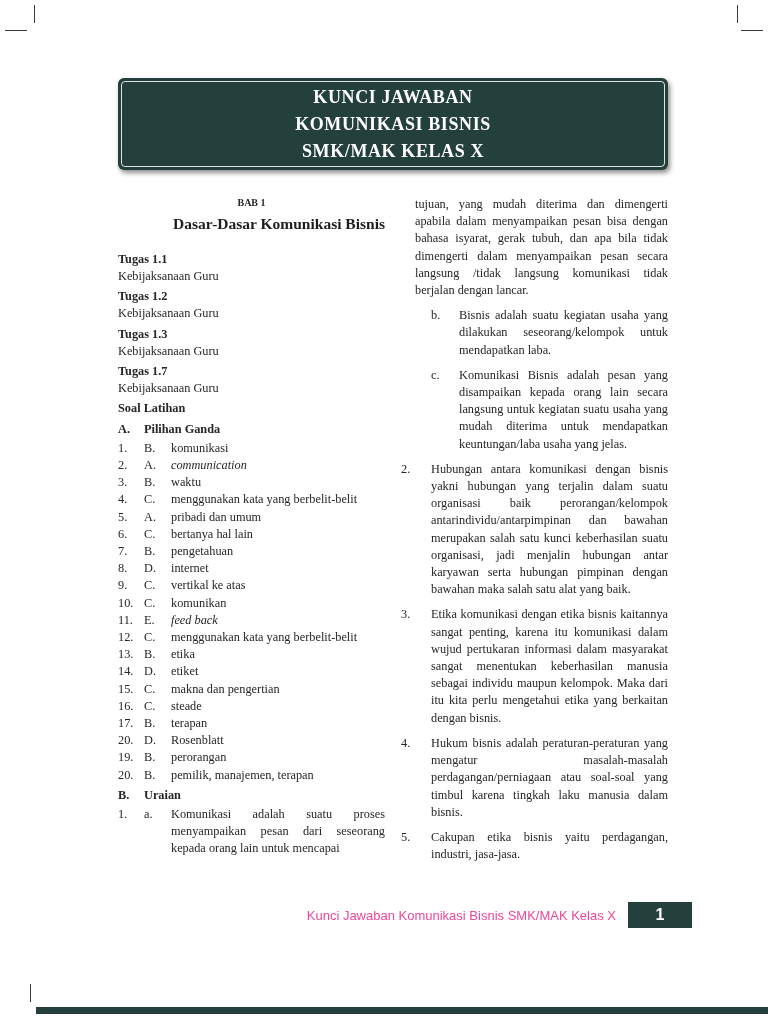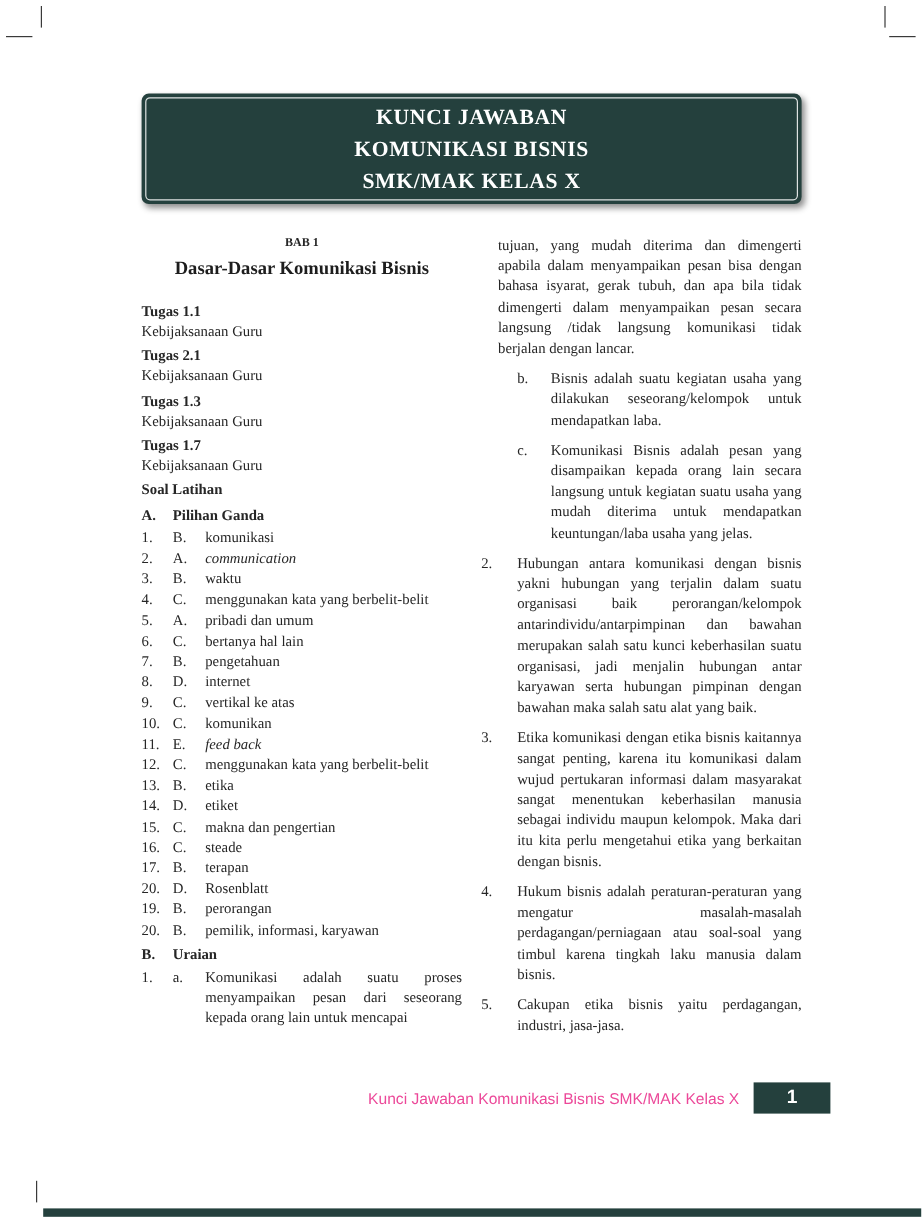--- a/index.html
+++ b/index.html
@@ -51,21 +51,21 @@
   .columns {
     position: absolute;
     left: 118px; top: 196px;
     width: 550px;
     display: flex;
     gap: 16px;
   }
   .col { width: 267px; font-size: 12.3px; line-height: 1.4; }
 
   .bab-label { text-align: center; font-weight: bold; font-size: 10px; }
-  .chapter-title { text-align: center; font-weight: bold; font-size: 15.5px; margin-top: 3px; margin-bottom: 16px; color: #1d1d1d; }
+  .chapter-title { text-align: right; font-weight: bold; font-size: 15.5px; margin-top: 3px; margin-bottom: 16px; color: #1d1d1d; }
 
   .tugas { margin-bottom: 3px; }
   .tugas-title { font-weight: bold; }
   .tugas-body { }
 
   .soal-latihan { font-weight: bold; margin-top: 3px; }
 
   .sec-head { display: flex; font-weight: bold; margin-top: 3px; margin-bottom: 2px; }
   .sec-label { width: 26px; flex: 0 0 26px; }
 
@@ -150,21 +150,21 @@
       <div class="chapter-title">Dasar-Dasar Komunikasi Bisnis</div>
 
       <div>
 
           <div class="tugas">
             <div class="tugas-title">Tugas 1.1</div>
             <div class="tugas-body">Kebijaksanaan Guru</div>
           </div>
 
           <div class="tugas">
-            <div class="tugas-title">Tugas 2.1</div>
+            <div class="tugas-title">Tugas 1.2</div>
             <div class="tugas-body">Kebijaksanaan Guru</div>
           </div>
 
           <div class="tugas">
             <div class="tugas-title">Tugas 1.3</div>
             <div class="tugas-body">Kebijaksanaan Guru</div>
           </div>
 
           <div class="tugas">
             <div class="tugas-title">Tugas 1.7</div>
@@ -291,21 +291,21 @@
 
           <div class="mc-row">
             <span class="mc-num">19.</span>
             <span class="mc-ltr">B.</span>
             <span class="mc-text">perorangan</span>
           </div>
 
           <div class="mc-row">
             <span class="mc-num">20.</span>
             <span class="mc-ltr">B.</span>
-            <span class="mc-text">pemilik, informasi, karyawan</span>
+            <span class="mc-text">pemilik, manajemen, terapan</span>
           </div>
         </div>
 
       <div class="sec-head">
         <span class="sec-label">B.</span>
         <span>Uraian</span>
       </div>
 
       <div class="uraian-row">
         <span class="ur-num">1.</span>

